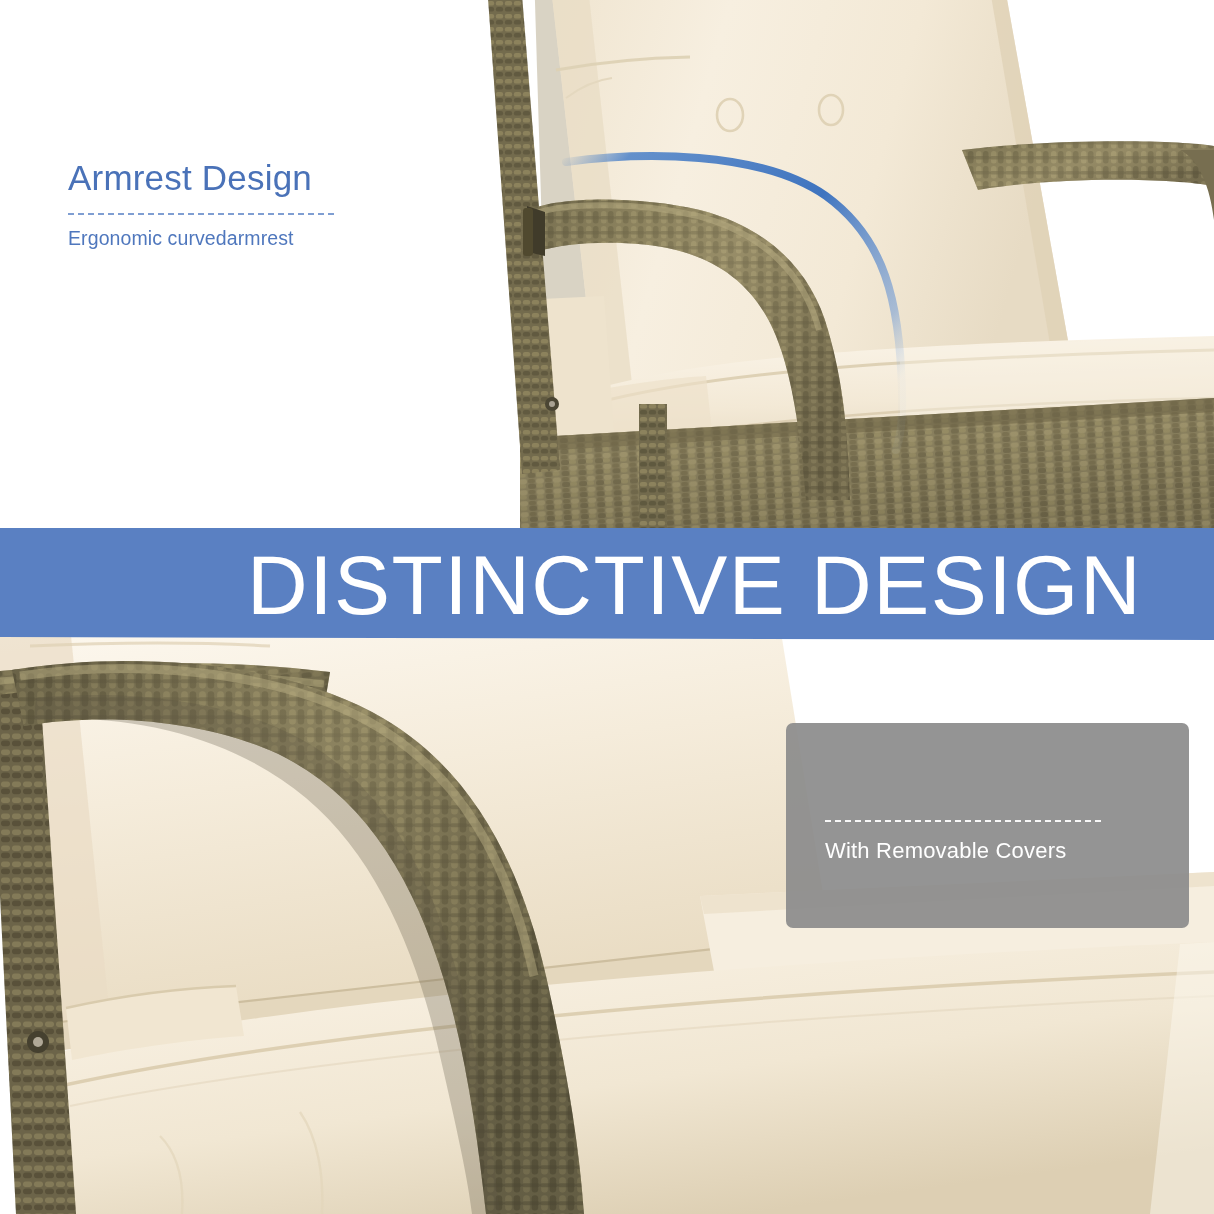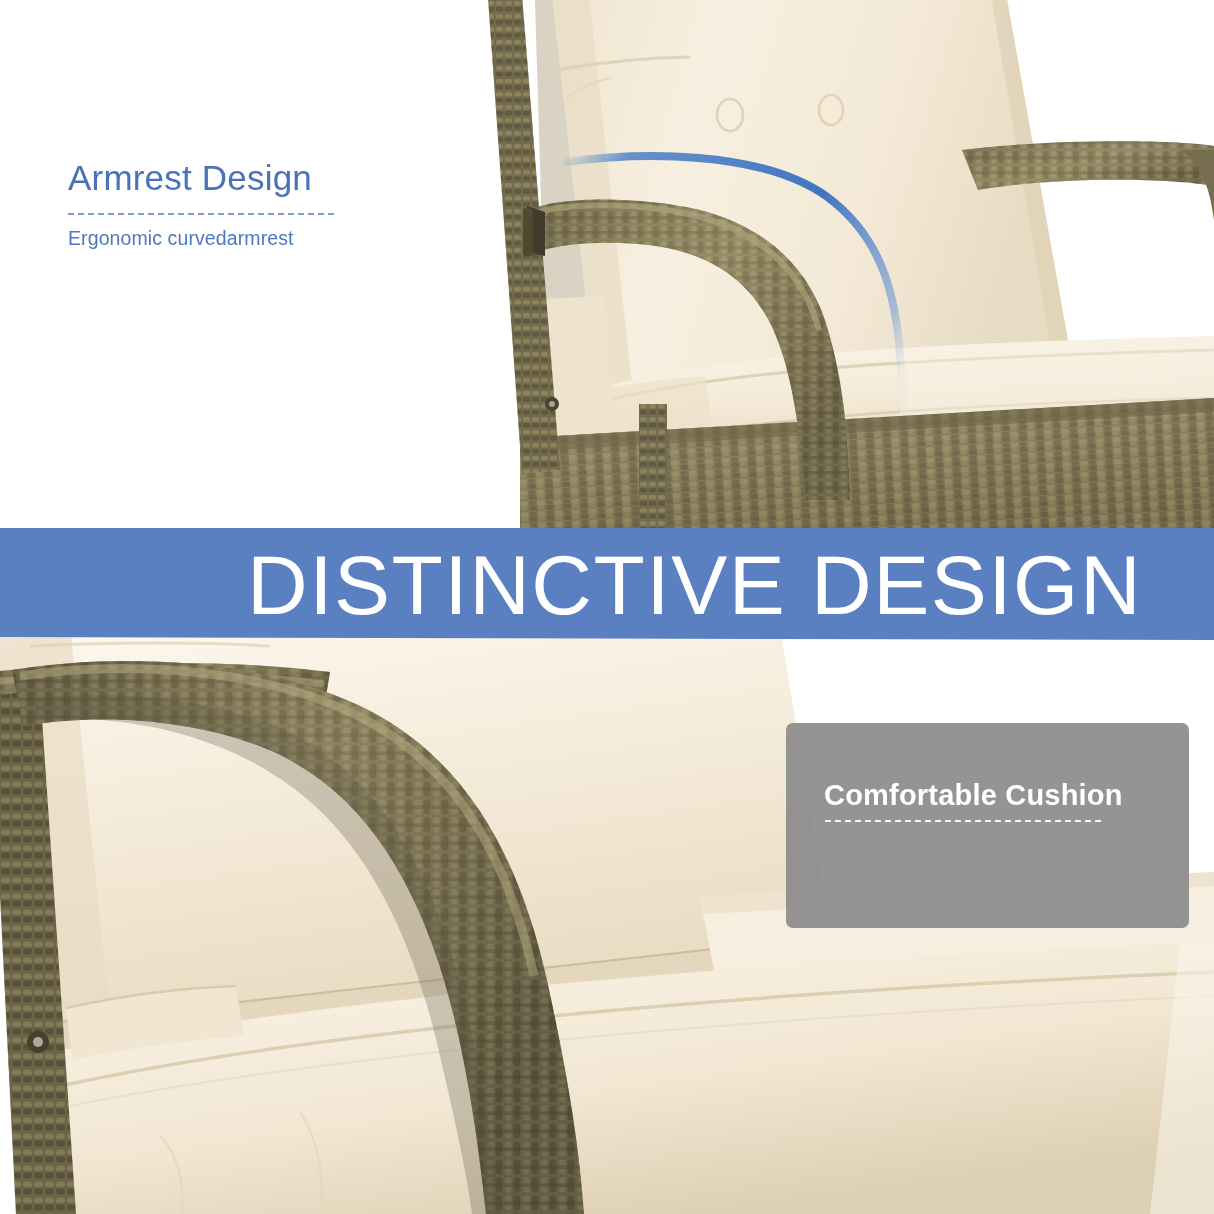--- a/index.html
+++ b/index.html
@@ -278,16 +278,16 @@
       </g>
     </svg>
   </div>
 
   <div id="banner"></div>
   <div id="banner-text">
     <span>DISTINCTIVE DESIGN</span>
   </div>
 
   <div id="cushion-box"></div>
-  <div id="cushion-title">Comfortable Cushion</div>
   <div id="cushion-divider"></div>
+  <div id="cushion-sub">With Removable Covers</div>
 
 </div>
 
 </body></html>

